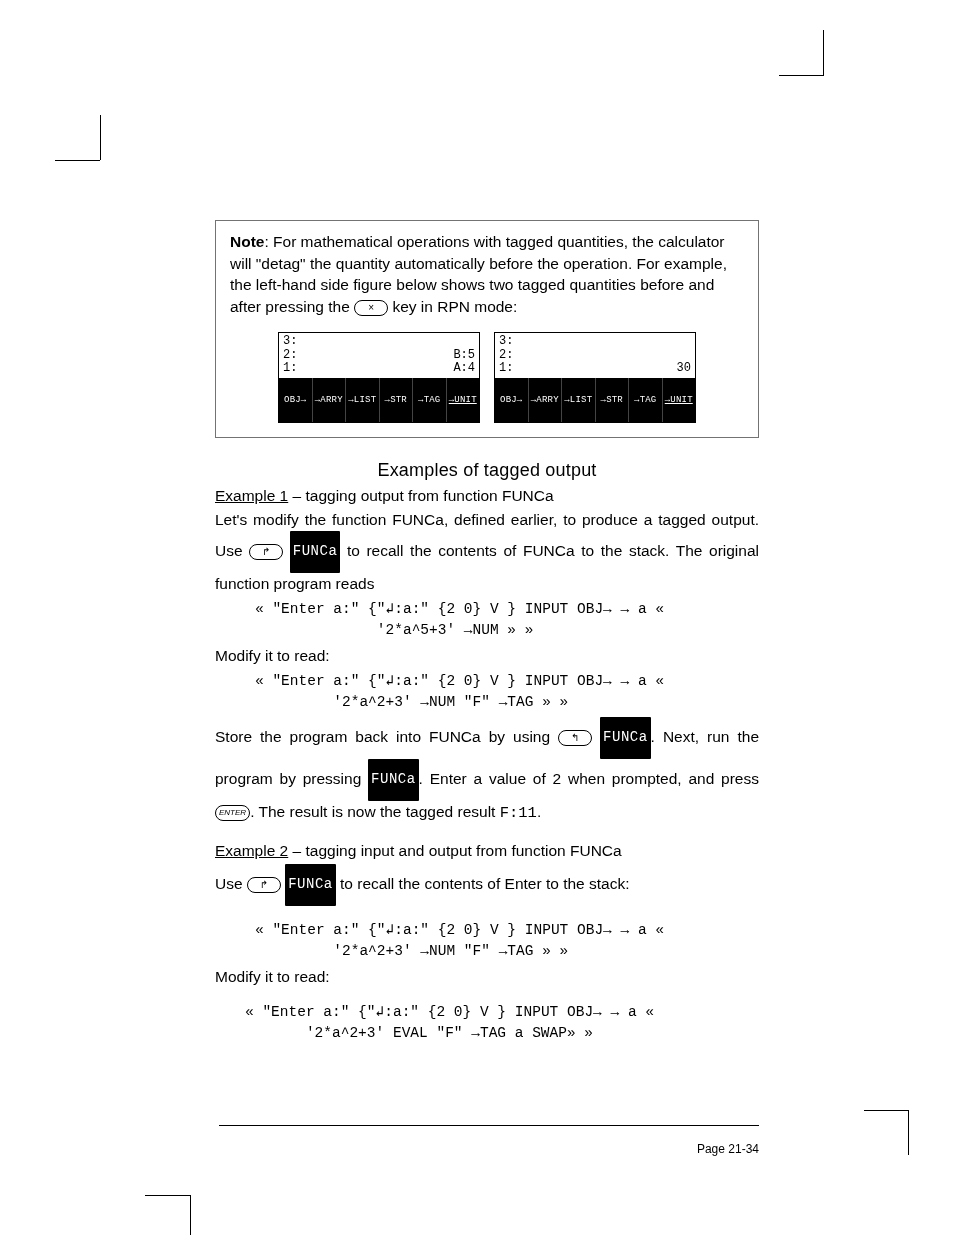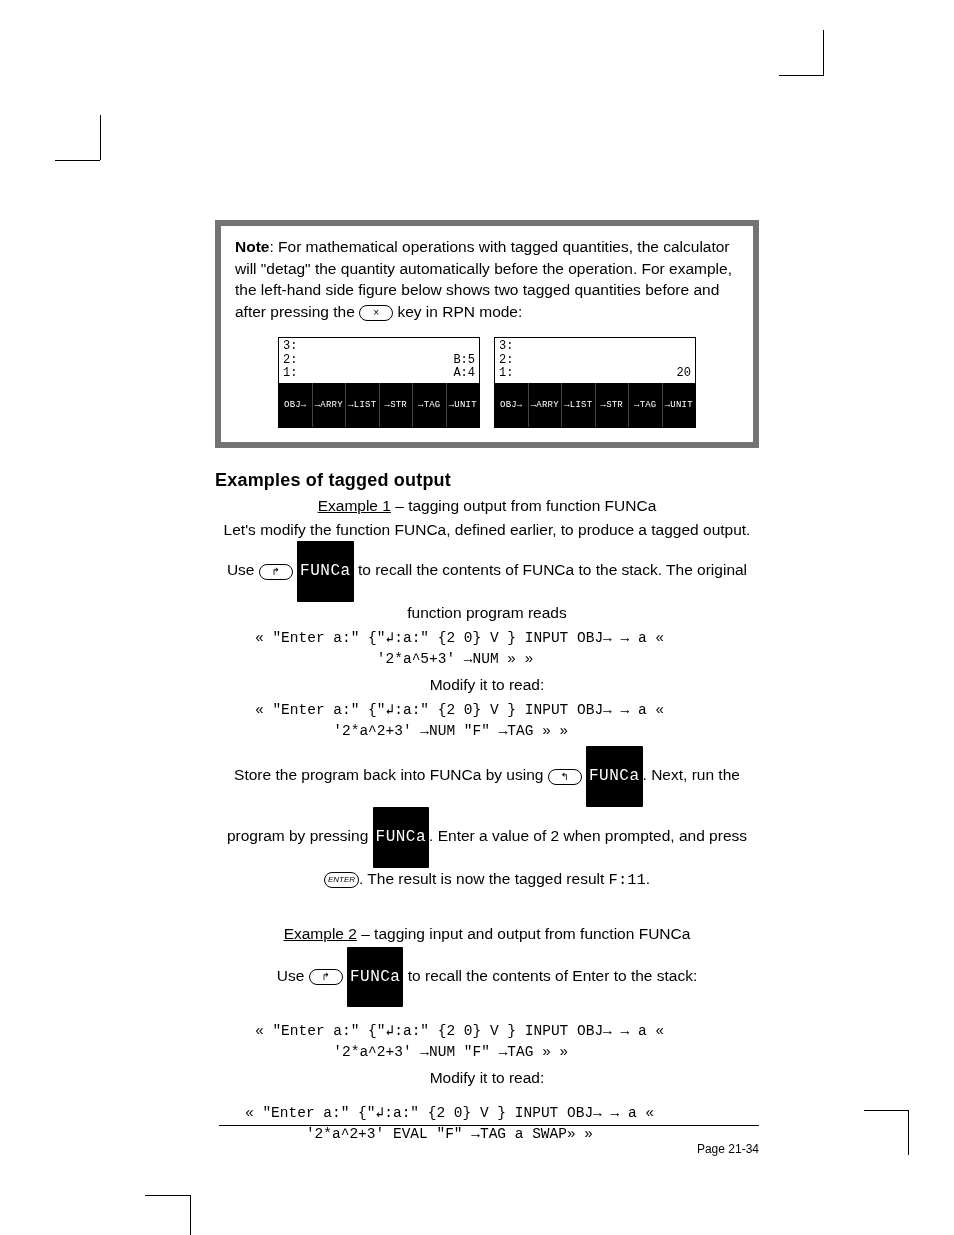--- a/index.html
+++ b/index.html
@@ -13,21 +13,21 @@
   .crop.h{height:1px;width:45px;}
   .crop.v{width:1px;height:45px;}
 
   .content{
     position:absolute;
     left:215px;
     right:195px;
     top:220px;
   }
   .notebox{
-    border:6px solid #737373;
+    border:1px solid #737373;
     padding:10px 14px 14px 14px;
     font-size:15.5px;
     line-height:1.4;
   }
   .notebox .notetxt{text-align:left;}
   .notebox b{font-weight:700;}
   .keyoval{
     display:inline-flex;align-items:center;justify-content:center;
     min-width:26px;height:14px;
     border:1px solid #000;border-radius:8px;
@@ -53,40 +53,41 @@
     display:flex;
     font-size:9px;
     letter-spacing:0.2px;
   }
   .screen .menu span{
     flex:1;text-align:center;
     border-right:1px solid #444;
     padding:17px 0;
     white-space:nowrap;
   }
-  .screen .menu span:last-child{border-right:none;}
+  .screen .menu span:last-child{border-right:none;text-decoration:underline;}
 
   h3.sect{
-    font-size:18px;font-weight:700;
+    font-size:18px;font-weight:400;
     margin:22px 0 4px 0;letter-spacing:0.2px;
     font-family:"Segoe UI","Helvetica Neue",Arial,sans-serif;
+    text-align:center;
   }
   .body{
     font-size:15.5px;line-height:1.42;
   }
-  .body p{margin:0 0 2px 0;text-align:center;}
+  .body p{margin:0 0 2px 0;}
   .underline{text-decoration:underline;}
   .justify{text-align:justify;}
 
   .softkey{
     display:inline-block;
     background:#000;color:#fff;
     font-family:"Courier New",monospace;
-    font-size:16px;
-    padding:19px 3px;border-radius:1px;
+    font-size:14px;
+    padding:11px 3px;border-radius:1px;
     letter-spacing:0.5px;
     vertical-align:middle;
   }
 
   .code{
     font-family:"Courier New",monospace;
     font-size:14.5px;line-height:1.45;
     white-space:pre;
     margin:4px 0 4px 40px;
     text-align:left;
@@ -143,21 +144,21 @@
           <span>→STR</span>
           <span>→TAG</span>
           <span>→UNIT</span>
         </div>
       </div>
 
       <div class="screen">
         <div class="stack">
           <div class="row"><span>3:</span><span></span></div>
           <div class="row"><span>2:</span><span></span></div>
-          <div class="row"><span>1:</span><span>20</span></div>
+          <div class="row"><span>1:</span><span>30</span></div>
         </div>
         <div class="menu">
           <span>OBJ→</span>
           <span>→ARRY</span>
           <span>→LIST</span>
           <span>→STR</span>
           <span>→TAG</span>
           <span>→UNIT</span>
         </div>
       </div>
@@ -184,21 +185,21 @@
 
     <p class="justify" style="">
       <span>Store the program back into FUNCa by using </span>
       <span class="keyoval">↰</span>
       <span class="softkey">FUNCa</span><span>.  Next, run the program by pressing </span>
       <span class="softkey">FUNCa</span><span>.  Enter a value of 2 when prompted, and press </span>
       <span class="keyoval" style="font-style:italic;font-size:8px;">ENTER</span><span>.  The result is now the tagged result </span><span class="mono">F:11</span><span>.</span>
     </p>
   </div>
 
-  <div class="body" style="margin-top:32px;">
+  <div class="body" style="margin-top:16px;">
     <p>
       <span class="underline">Example 2</span><span> – tagging input and output from function FUNCa</span>
     </p>
     <p>
       <span>Use </span>
       <span class="keyoval">↱</span>
       <span class="softkey">FUNCa</span>
       <span> to recall the contents of Enter to the stack:</span>
     </p>
     <div class="code" style="margin-top:14px;"><span>« "Enter a:" {"↲:a:" {2 0} V } INPUT OBJ→ → a «</span>

